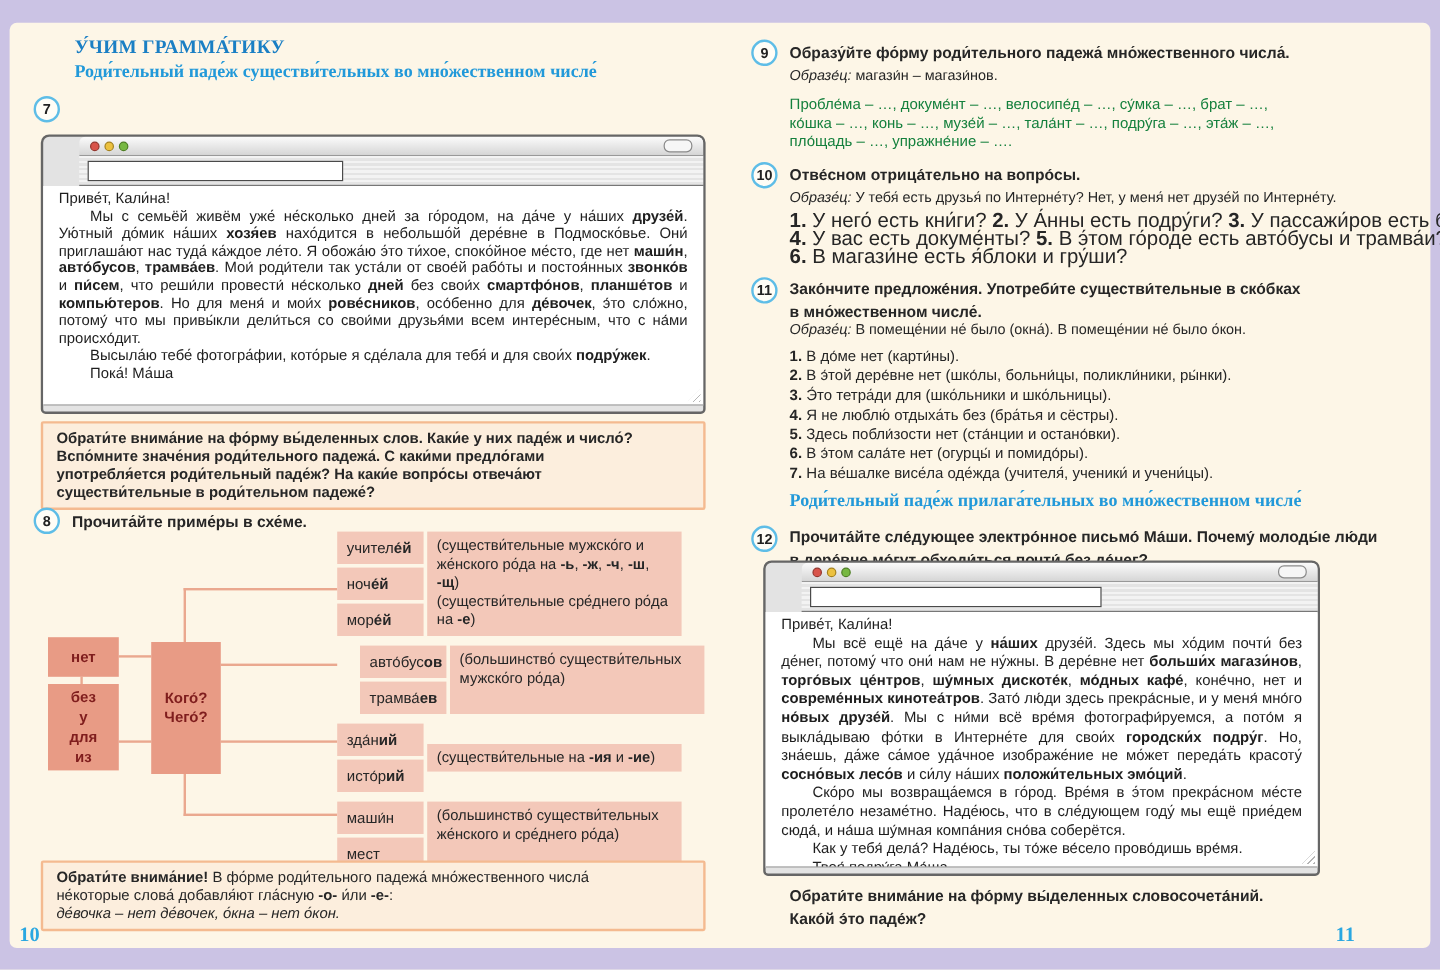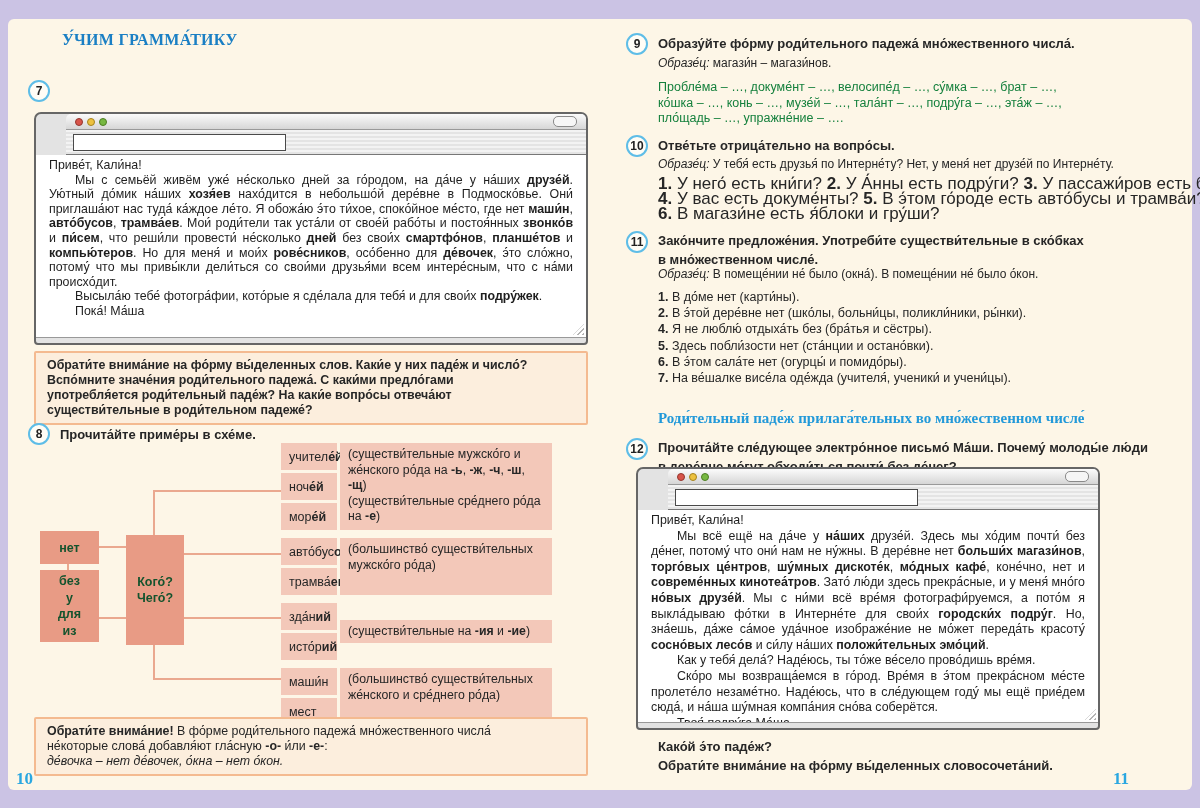--- a/index.html
+++ b/index.html
@@ -43,35 +43,36 @@
   .win-content p{margin:0;text-align:justify;color:#1e1e1e;}
   .em1 p{font-size:12.4px;line-height:14.6px;}
   .em2 p{font-size:12.4px;line-height:15.6px;}
   .ind{text-indent:26px;}
   .grip{position:absolute;right:2px;bottom:2px;width:11px;height:11px;
         background:repeating-linear-gradient(135deg,#b5b5b5 0 1px,transparent 1px 3.5px);
         clip-path:polygon(100% 0,100% 100%,0 100%);}
 
   
   .sline{position:absolute;background:#eaa88f;}
-  .sbox{position:absolute;background:#e89b85;color:#14532d;font-weight:bold;font-size:12.5px;
+  .sbox{position:absolute;background:#e89b85;color:#7f1d1d;font-weight:bold;font-size:12.5px;
         display:flex;align-items:center;justify-content:center;text-align:center;box-sizing:border-box;}
   .sbox.col{flex-direction:column;line-height:16.5px;}
   .sgroup{position:absolute;left:247px;display:flex;gap:3px;align-items:stretch;}
-  .scol{display:flex;flex-direction:column;gap:3px;width:56px;}
+  .scol{display:flex;flex-direction:column;gap:3px;width:72px;}
   .scell{background:#f3c8b9;box-sizing:border-box;}
   .scell.word{height:27px;display:flex;align-items:center;padding-left:8px;font-size:12.5px;color:#262626;}
   .scell.desc{width:212px;padding:4px 8px;font-size:12.3px;line-height:15.6px;color:#262626;}
 </style>
 </head>
 <body>
 
 <div class="spread">
 
   <div class="blue-title abs" style="left:54px;top:12px;">У́ЧИМ ГРАММА́ТИКУ</div>
+  <div class="blue-sub abs" style="left:54px;top:33px;">Роди́тельный паде́ж существи́тельных во мно́жественном числе́</div>
 
   <div class="exnum abs" style="left:20px;top:61px;">7</div>
   <div class="task abs" style="left:52px;top:64px;width:510px;margin-top:48px;">Прочита́йте мейл Ма́ши. Где́ она была́ ле́том? С кем?</div>
 
   <div class="window abs" style="left:26px;top:93px;width:554px;height:233px;">
     <div class="win-titlebar">
       <span class="dot red"></span>
       <span class="dot yellow"></span>
       <span class="dot green"></span>
       <span class="pill"></span>
@@ -130,21 +131,21 @@
             <span class="b">е́й</span>
           </div>
         <div class="scell word">
             <span>мор</span>
             <span class="b">е́й</span>
           </div>
       </div>
       <div class="scell desc"><span>(существи́тельные мужско́го и же́нского ро́да на </span><span class="b">-ь</span><span>, </span><span class="b">-ж</span><span>, </span><span class="b">-ч</span><span>, </span><span class="b">-ш</span><span>, </span><span class="b">-щ</span><span>)</span><br><span>(существи́тельные сре́днего ро́да на </span><span class="b">-е</span><span>)</span></div>
     </div>
 
-    <div class="sgroup" style="top:98px;">
+    <div class="sgroup" style="top:98px;margin-left:19px;">
       <div class="scol">
         <div class="scell word">
             <span>авто́бус</span>
             <span class="b">ов</span>
           </div>
         <div class="scell word">
             <span>трамва́</span>
             <span class="b">ев</span>
           </div>
       </div>
@@ -185,34 +186,35 @@
   </div>
 
   <div class="pagenum abs" style="left:8px;top:750px;">10</div>
 
   <div class="exnum abs" style="left:618px;top:14px;">9</div>
   <div class="task abs" style="left:650px;top:16px;width:520px;">Образу́йте фо́рму роди́тельного падежа́ мно́жественного числа́.</div>
   <div class="example abs" style="left:650px;top:36px;"><span class="i">Образе́ц:</span><span> магази́н – магази́нов.</span></div>
   <div class="plain abs" style="left:650px;top:61px;width:500px;"><span>Пробле́ма – …, докуме́нт – …, велосипе́д – …, су́мка – …, брат – …,</span><br><span>ко́шка – …, конь – …, музе́й – …, тала́нт – …, подру́га – …, эта́ж – …,</span><br><span>пло́щадь – …, упражне́ние – ….</span></div>
 
   <div class="exnum abs" style="left:618px;top:116px;">10</div>
-  <div class="task abs" style="left:650px;top:118px;width:520px;">Отве́тьте отрица́тельно на вопро́сы.</div>
+  <div class="task abs" style="left:650px;top:118px;width:520px;">Отве́сном отрица́тельно на вопро́сы.</div>
   <div class="example abs" style="left:650px;top:137px;"><span class="i">Образе́ц:</span><span> У тебя́ есть друзья́ по Интерне́ту? Нет, у меня́ нет друзе́й по Интерне́ту.</span></div>
   <div class="abs" style="left:650px;top:157px;">
     <div class="line"><span class="b">1.</span><span> У него́ есть кни́ги? </span><span class="b">2.</span><span> У А́нны есть подру́ги? </span><span class="b">3.</span><span> У пассажи́ров есть биле́ты?</span></div>
     <div class="line"><span class="b">4.</span><span> У вас есть докуме́нты? </span><span class="b">5.</span><span> В э́том го́роде есть авто́бусы и трамва́и?</span></div>
     <div class="line"><span class="b">6.</span><span> В магази́не есть я́блоки и гру́ши?</span></div>
   </div>
 
   <div class="exnum abs" style="left:618px;top:212px;">11</div>
   <div class="task abs" style="left:650px;top:213px;width:520px;"><span class="b">Зако́нчите предложе́ния. Употреби́те существи́тельные в ско́бках</span><br><span class="b">в мно́жественном числе́.</span></div>
   <div class="example abs" style="left:650px;top:247px;"><span class="i">Образе́ц:</span><span> В помеще́нии не́ было (окна́). В помеще́нии не́ было о́кон.</span></div>
   <div class="abs" style="left:650px;top:270px;">
     <div class="item"><span class="b">1.</span><span> В до́ме нет (карти́ны).</span></div>
     <div class="item"><span class="b">2.</span><span> В э́той дере́вне нет (шко́лы, больни́цы, поликли́ники, ры́нки).</span></div>
+    <div class="item"><span class="b">3.</span><span> Э́то тетра́ди для (шко́льники и шко́льницы).</span></div>
     <div class="item"><span class="b">4.</span><span> Я не люблю́ отдыха́ть без (бра́тья и сёстры).</span></div>
     <div class="item"><span class="b">5.</span><span> Здесь побли́зости нет (ста́нции и остано́вки).</span></div>
     <div class="item"><span class="b">6.</span><span> В э́том сала́те нет (огурцы́ и помидо́ры).</span></div>
     <div class="item"><span class="b">7.</span><span> На ве́шалке висе́ла оде́жда (учителя́, ученики́ и учени́цы).</span></div>
   </div>
 
   <div class="blue-sub abs" style="left:650px;top:391px;">Роди́тельный паде́ж прилага́тельных во мно́жественном числе́</div>
 
   <div class="exnum abs" style="left:618px;top:419px;">12</div>
   <div class="task abs" style="left:650px;top:420px;width:520px;"><span class="b">Прочита́йте сле́дующее электро́нное письмо́ Ма́ши. Почему́ молоды́е лю́ди</span><br><span class="b">в дере́вне мо́гут обходи́ться почти́ без де́нег?</span></div>
@@ -223,27 +225,27 @@
       <span class="dot yellow"></span>
       <span class="dot green"></span>
       <span class="pill"></span>
     </div>
     <div class="win-addr">
       <input class="addr-input" style="width: 235px;" value="">
     </div>
     <div class="win-content em2">
       <p><span>Приве́т, Кали́на!</span></p>
       <p class="ind"><span>Мы всё ещё на да́че у </span><span class="b">на́ших</span><span> друзе́й. Здесь мы хо́дим почти́ без де́нег, потому́ что они́ нам не ну́жны. В дере́вне нет </span><span class="b">больши́х магази́нов</span><span>, </span><span class="b">торго́вых це́нтров</span><span>, </span><span class="b">шу́мных дискоте́к</span><span>, </span><span class="b">мо́дных кафе́</span><span>, коне́чно, нет и </span><span class="b">совреме́нных кинотеа́тров</span><span>. Зато́ лю́ди здесь прекра́сные, и у меня́ мно́го </span><span class="b">но́вых друзе́й</span><span>. Мы с ни́ми всё вре́мя фотографи́руемся, а пото́м я выкла́дываю фо́тки в Интерне́те для свои́х </span><span class="b">городски́х подру́г</span><span>. Но, зна́ешь, да́же са́мое уда́чное изображе́ние не мо́жет переда́ть красоту́ </span><span class="b">сосно́вых лесо́в</span><span> и си́лу на́ших </span><span class="b">положи́тельных эмо́ций</span><span>.</span></p>
+      <p class="ind"><span>Ско́ро мы возвраща́емся в го́род. Вре́мя в э́том прекра́сном ме́сте пролете́ло незаме́тно. Наде́юсь, что в сле́дующем году́ мы ещё прие́дем сюда́, и на́ша шу́мная компа́ния сно́ва соберётся.</span></p>
       <p class="ind"><span>Как у тебя́ дела́? Наде́юсь, ты то́же ве́село прово́дишь вре́мя.</span></p>
-      <p class="ind"><span>Ско́ро мы возвраща́емся в го́род. Вре́мя в э́том прекра́сном ме́сте пролете́ло незаме́тно. Наде́юсь, что в сле́дующем году́ мы ещё прие́дем сюда́, и на́ша шу́мная компа́ния сно́ва соберётся.</span></p>
       <p class="ind"><span>Твоя́ подру́га Ма́ша</span></p>
       <div class="grip"></div>
     </div>
   </div>
 
   <div class="abs" style="left:650px;top:719px;">
+    <div class="task">Обрати́те внима́ние на фо́рму вы́деленных словосочета́ний.</div>
     <div class="task">Како́й э́то паде́ж?</div>
-    <div class="task">Обрати́те внима́ние на фо́рму вы́деленных словосочета́ний.</div>
   </div>
 
   <div class="pagenum abs" style="left:1105px;top:750px;">11</div>
 
 </div>
 
 </body></html>

